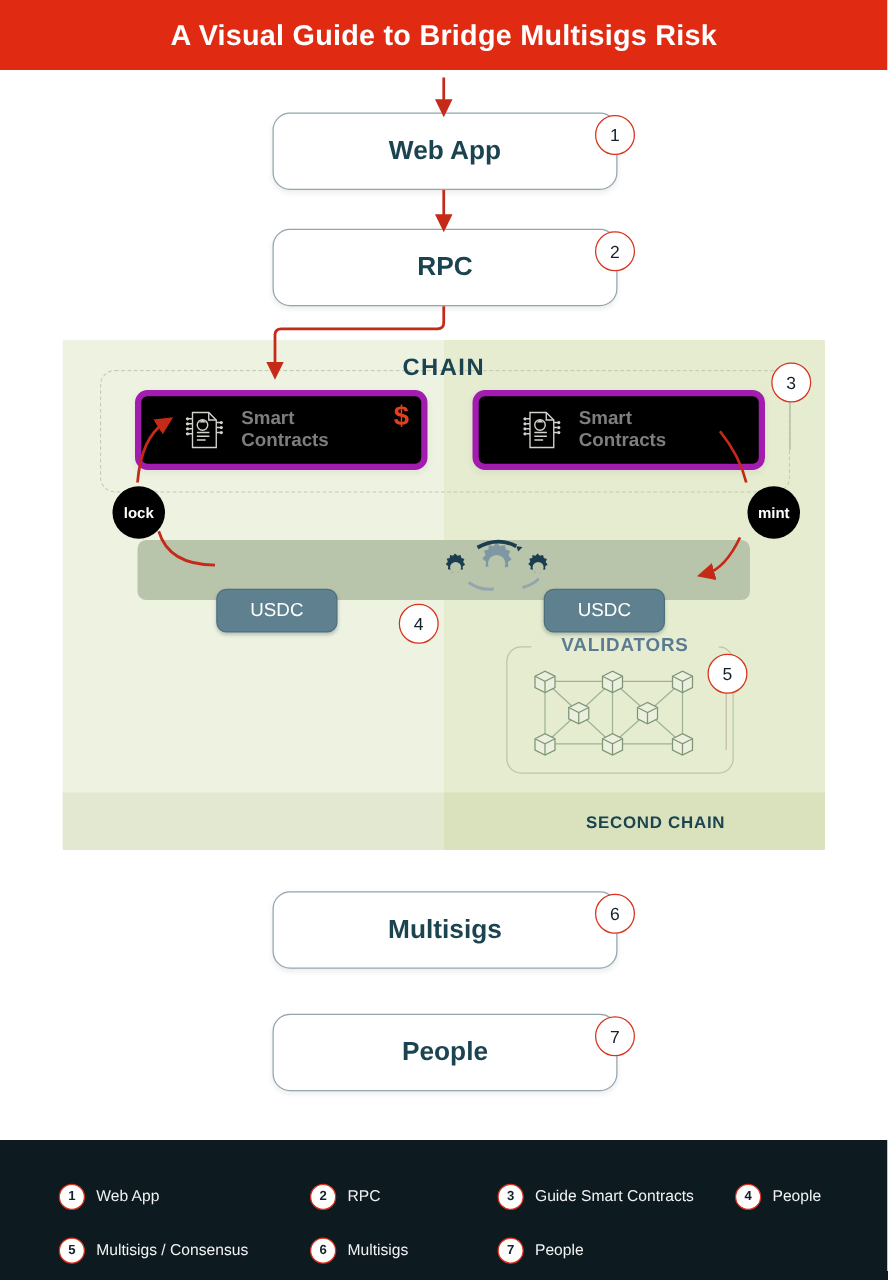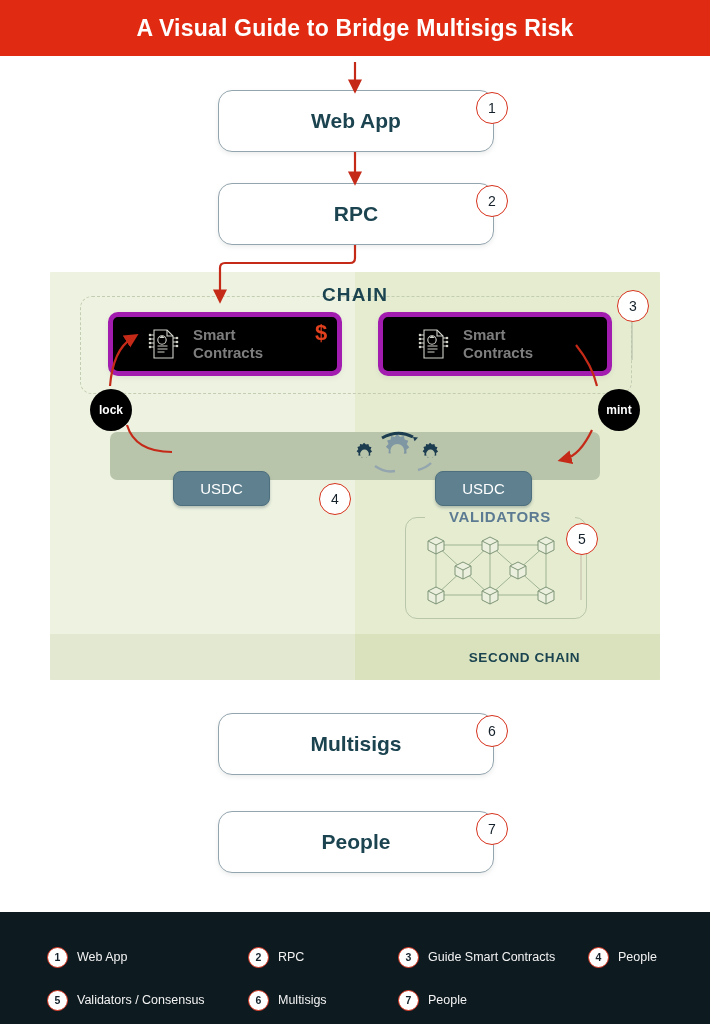--- a/index.html
+++ b/index.html
@@ -370,21 +370,21 @@
         <span class="legend-text">Guide Smart Contracts</span>
       </div>
       <div class="legend-item" style="left:588px;">
         <span class="legend-num">4</span>
         <span class="legend-text">People</span>
       </div>
     </div>
     <div class="legend-row" style="top:74px;">
       <div class="legend-item" style="left:47px;">
         <span class="legend-num">5</span>
-        <span class="legend-text">Validators / Consensus</span>
+        <span class="legend-text">Multisigs / Consensus</span>
       </div>
       <div class="legend-item" style="left:248px;">
         <span class="legend-num">6</span>
         <span class="legend-text">Multisigs</span>
       </div>
       <div class="legend-item" style="left:398px;">
         <span class="legend-num">7</span>
         <span class="legend-text">People</span>
       </div>
     </div>

